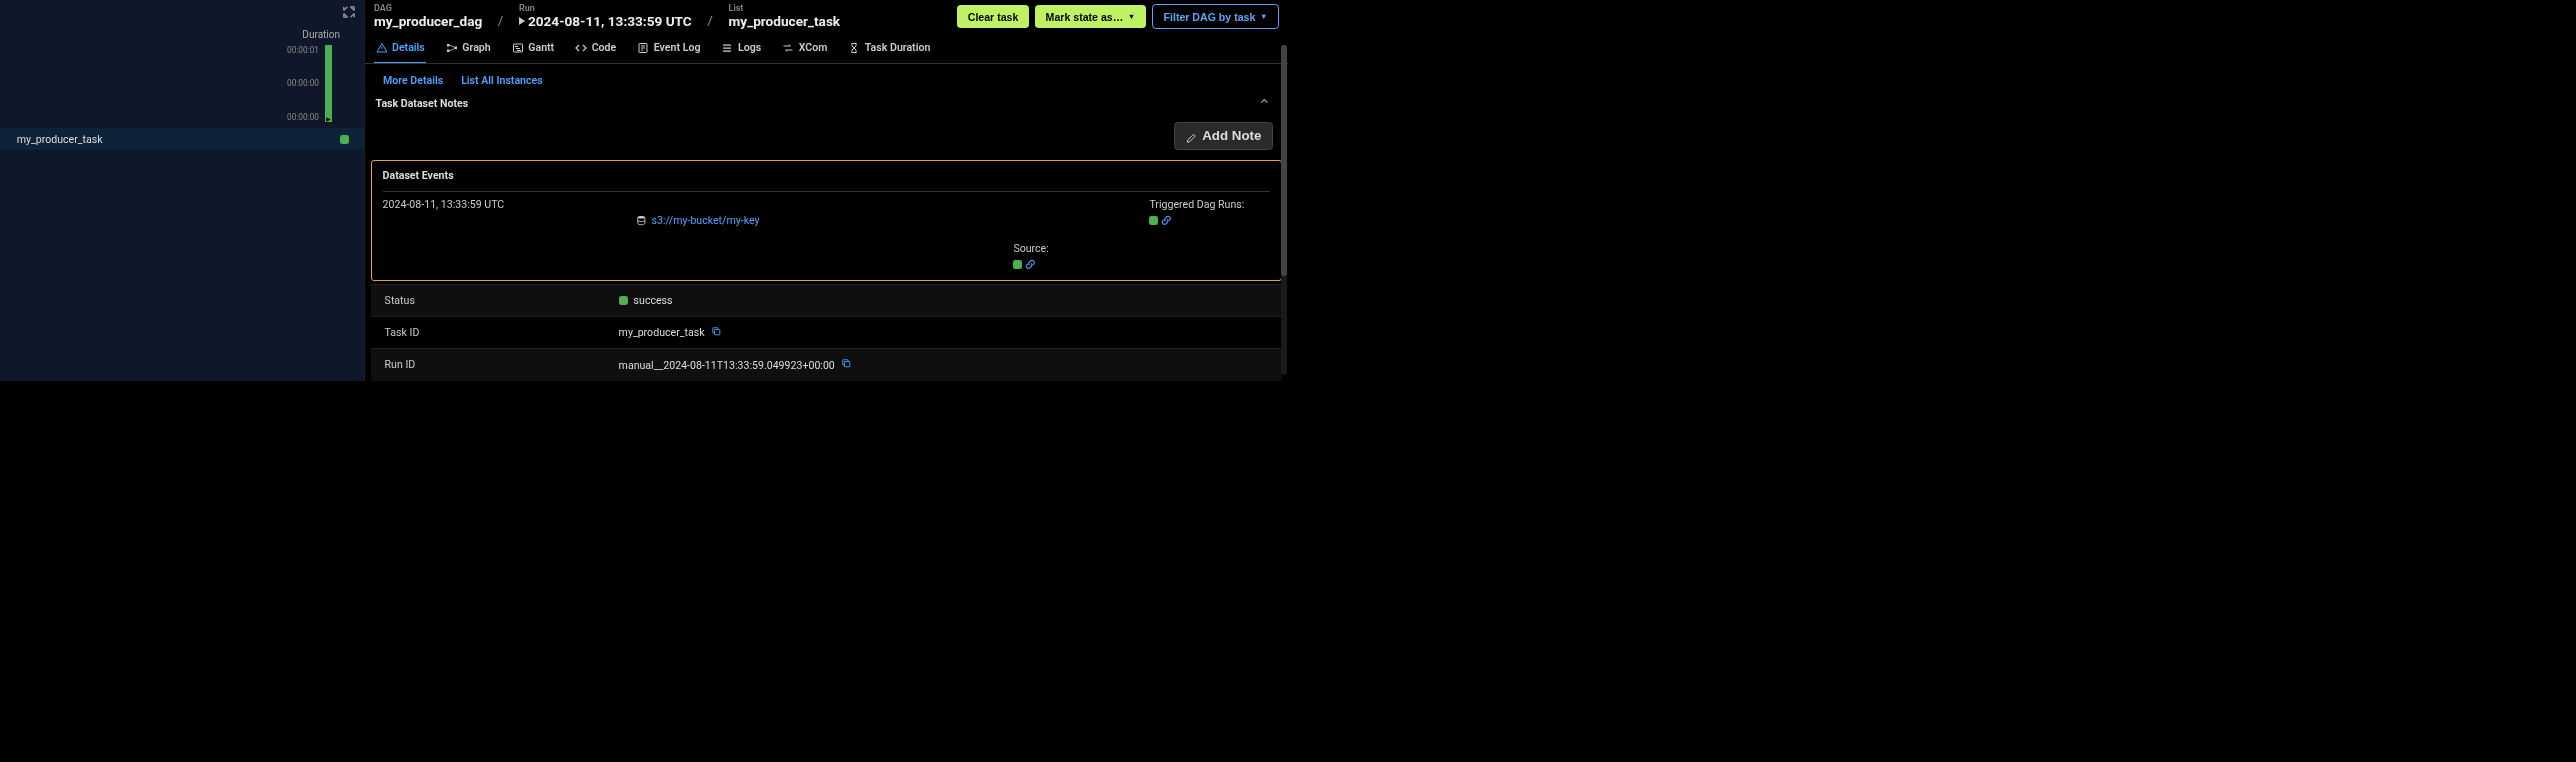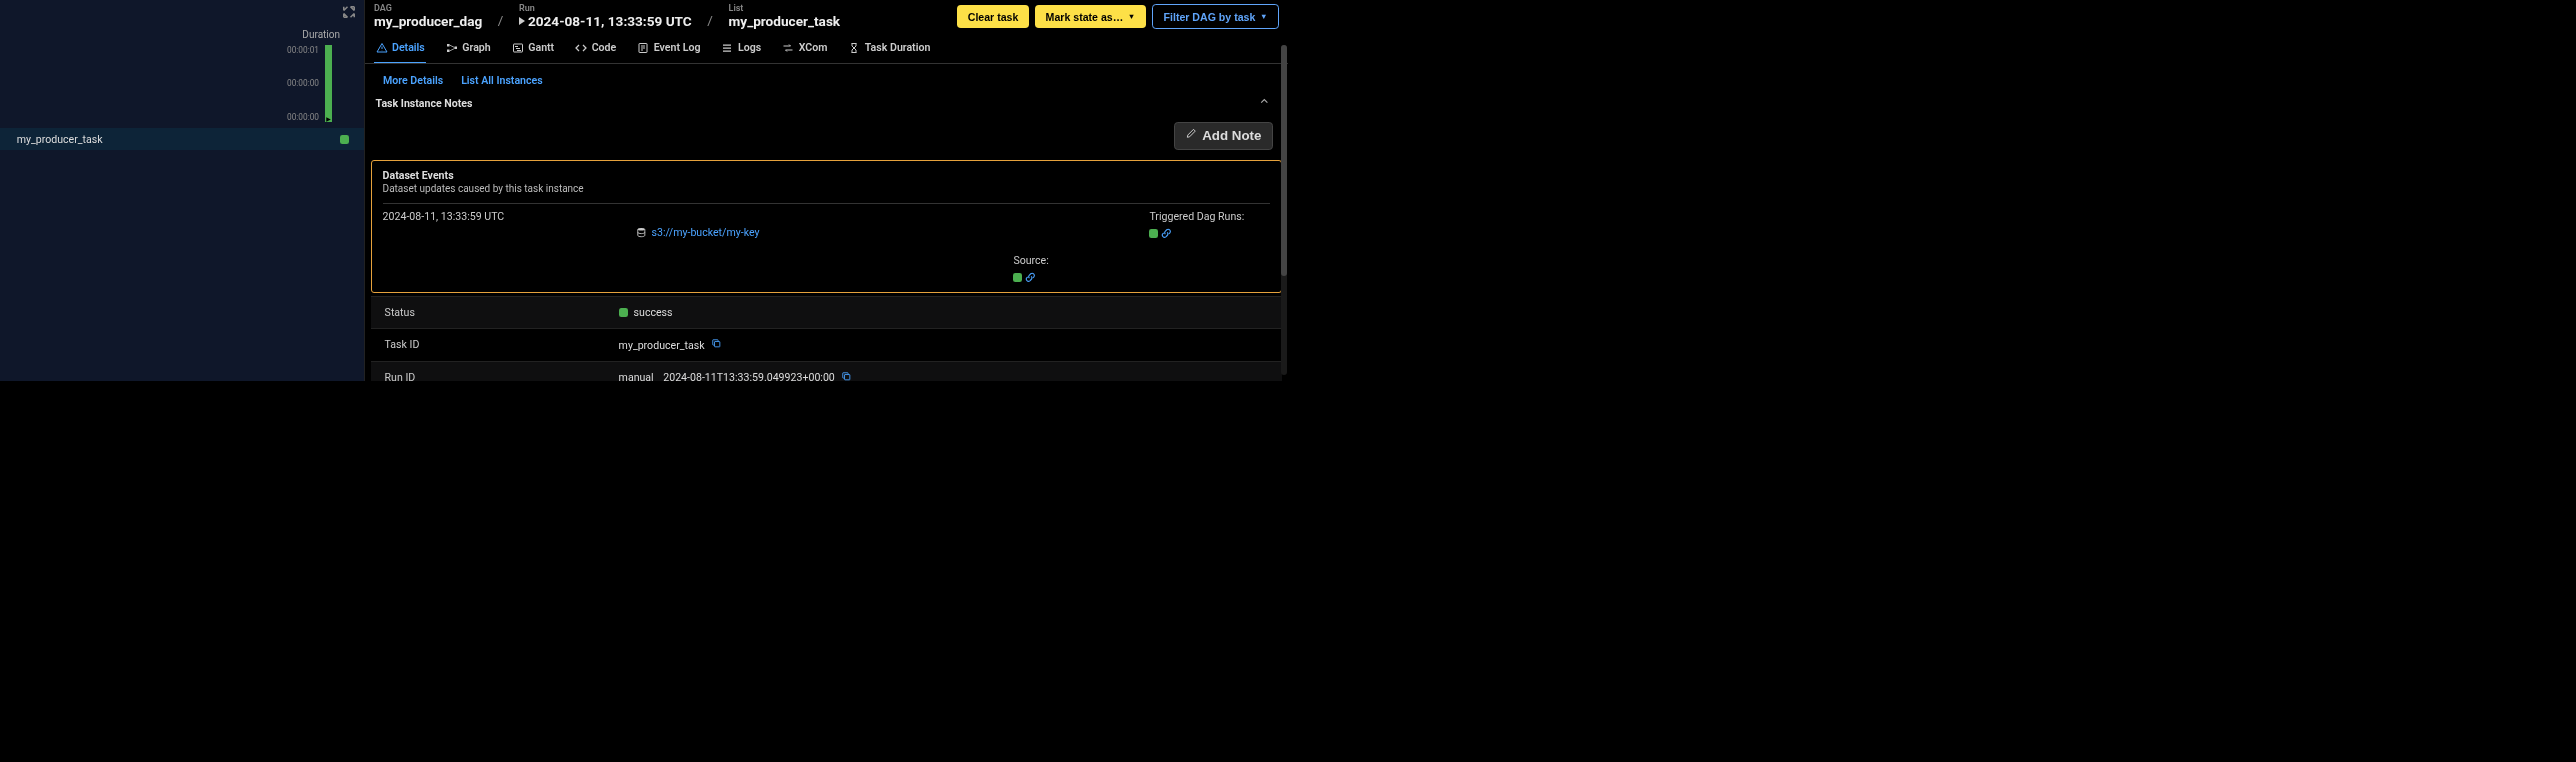--- a/index.html
+++ b/index.html
@@ -103,21 +103,21 @@
   padding: 5.3px 10.6px;
   border-radius: 3.8px;
   font-weight: 700;
   font-size: 10.6px;
   cursor: pointer;
   border: none;
   display: inline-flex;
   align-items: center;
   gap: 4.5px;
 }
-.btn-primary { background: #fde047; color: #000; }
+.btn-primary { background: #bef264; color: #000; }
 .btn-outline { background: transparent; border: 1.1px solid #60a5fa; color: #60a5fa; }
 .tabs-row {
   display: flex;
   border-bottom: 0.8px solid #333;
   padding: 0 9px;
   gap: 18px;
 }
 .tab {
   padding: 7.6px 1.5px;
   display: flex;
@@ -155,21 +155,21 @@
   padding: 6px 15px 10.6px 15px;
 }
 .btn-dark {
   background: #2a2a2a;
   color: #ddd;
   border: 0.8px solid #444;
   padding: 5.3px 10.6px;
   border-radius: 3.8px;
   font-weight: 600;
   display: inline-flex;
-  align-items: flex-start;
+  align-items: flex-end;
   gap: 6px;
   cursor: pointer;
 }
 .dataset-box {
   border: 1.5px solid #e6a23c;
   border-radius: 3px;
   margin: 0 6px 3px 6px;
   padding: 7.6px 10.6px 7.6px 10.6px;
 }
 .dataset-box h4 { color: #ddd; font-size: 10.6px; font-weight: 700; }
@@ -334,39 +334,38 @@
       </div>
     </div>
 
     <div class="content-scroll">
       <div class="sub-links">
         <span class="sub-link">More Details</span>
         <span class="sub-link">List All Instances</span>
       </div>
 
       <div class="section-header">
-        <span class="section-title">Task Instance Notes</span>
+        <span class="section-title">Task Dataset Notes</span>
         <span class="chevron">
           <svg width="10.6" height="10.6" viewBox="0 0 24 24" fill="none" stroke="currentColor" stroke-width="2.5">
               <path d="M5 15 L12 8 L19 15"></path>
             </svg>
         </span>
       </div>
       <div class="add-note-row">
         <button class="btn-dark">
           <svg width="10.6" height="10.6" viewBox="0 0 24 24" fill="none" stroke="currentColor" stroke-width="2">
               <path d="M17 3 L21 7 L8 20 L3 21 L4 16 Z"></path>
             </svg>
           <span>Add Note</span>
         </button>
       </div>
 
       <div class="dataset-box">
         <h4>Dataset Events</h4>
-        <div class="dataset-sub">Dataset updates caused by this task instance</div>
         <div class="dataset-event-row">
           <div class="de-left">
             <div class="de-time">2024-08-11, 13:33:59 UTC</div>
             <div class="de-link-row">
               <svg width="10.6" height="10.6" viewBox="0 0 24 24" fill="currentColor" style="color:#ccc">
                   <ellipse cx="12" cy="5" rx="8" ry="3"></ellipse>
                   <path d="M4 5 L4 19 C4 20.6 7.6 22 12 22 C16.4 22 20 20.6 20 19 L20 5" fill="none" stroke="currentColor" stroke-width="2"></path>
                   <path d="M4 12 C4 13.6 7.6 15 12 15 C16.4 15 20 13.6 20 12" fill="none" stroke="currentColor" stroke-width="2"></path>
                 </svg>
               <a class="de-link">s3://my-bucket/my-key</a>

